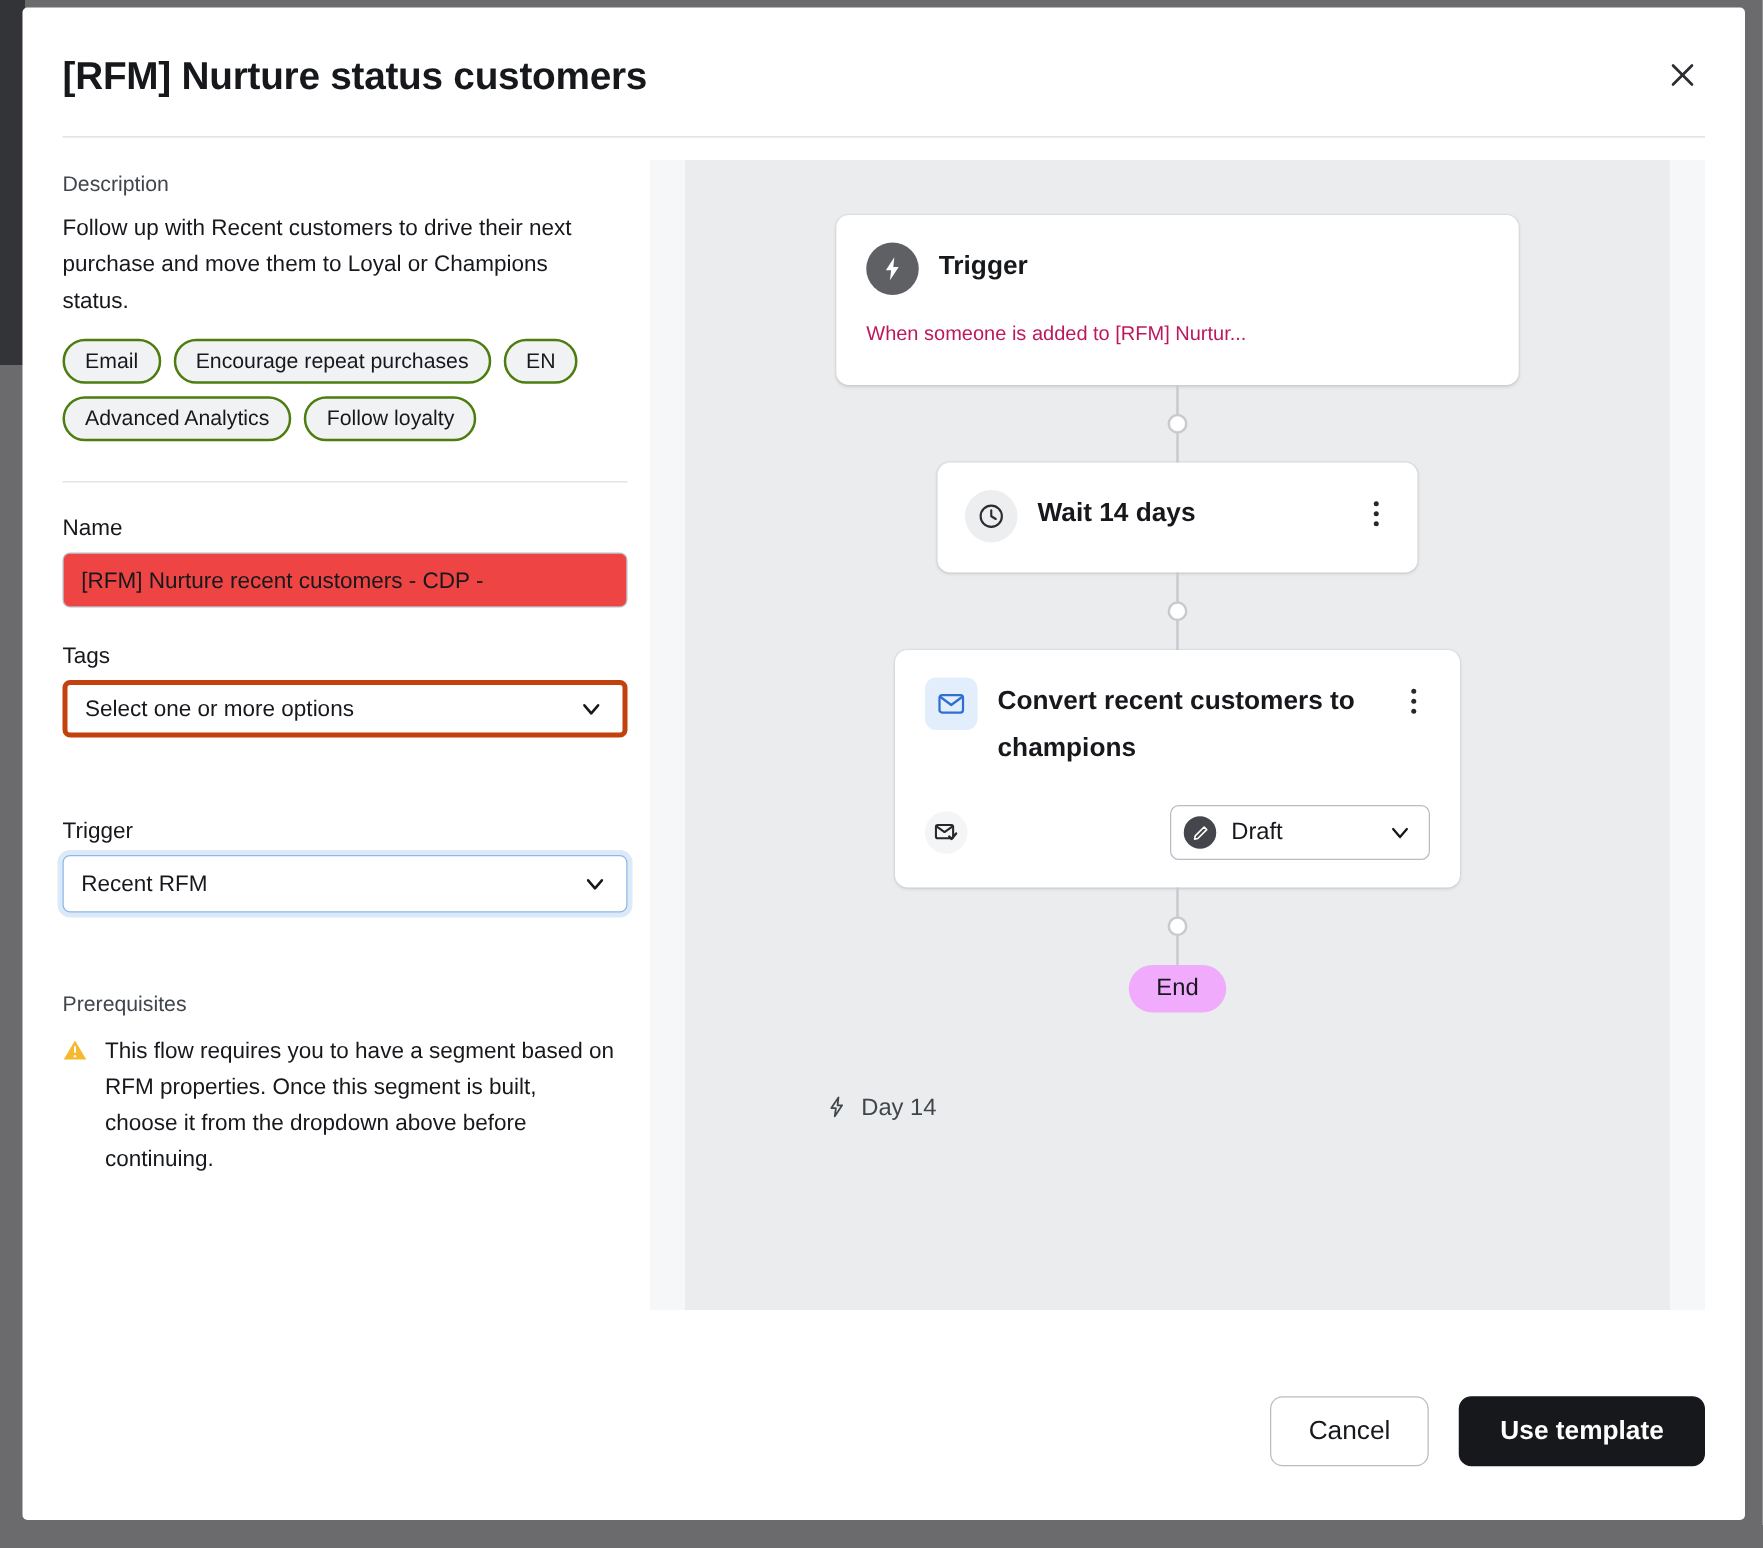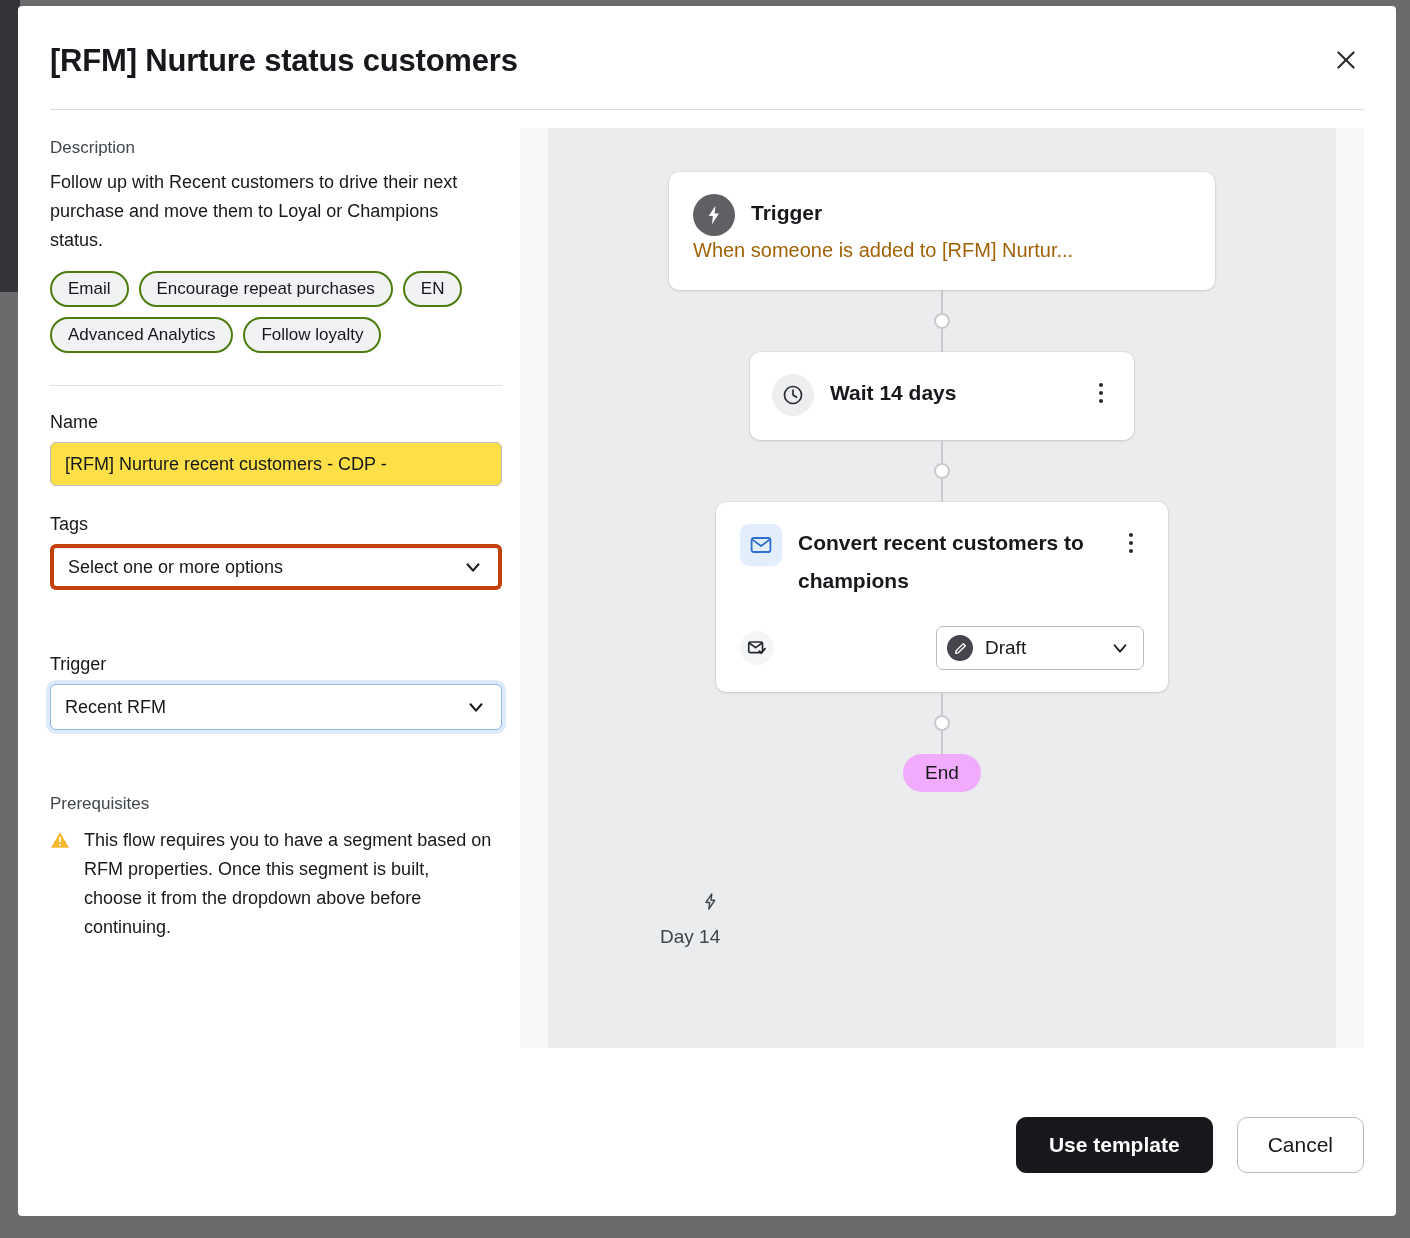--- a/index.html
+++ b/index.html
@@ -93,21 +93,21 @@
   }
   .field-label {
     font-size: 18px;
     color: #16181c;
     margin-bottom: 9px;
   }
   .text-input {
     width: 452px; height: 44px;
     border: 1px solid #b8bcc3;
     border-radius: 6px;
-    background: #fde047;
+    background: #ef4444;
     font-size: 18px;
     color: #16181c;
     padding: 0 14px;
     font-family: "Liberation Sans", sans-serif;
     outline: none;
   }
   .select-wrap {
     position: relative;
     width: 452px; height: 46px;
   }
@@ -205,22 +205,23 @@
     flex: 0 0 42px;
   }
   .card-title {
     font-size: 21px;
     font-weight: 700;
     color: #16181c;
     line-height: 38px;
   }
   .card-title.multiline { line-height: 38px; max-width: 360px; }
   .card-sub {
-    font-size: 20px;
-    color: #a16207;
+    font-size: 16px;
+    color: #be185d;
+    margin-top: 18px;
     line-height: 28px;
   }
   .kebab {
     margin-left: auto;
     width: 26px; height: 38px;
     display: flex; flex-direction: column; align-items: center; justify-content: center;
     gap: 4px;
     cursor: pointer;
     flex: 0 0 26px;
   }
@@ -262,25 +263,24 @@
     left: 50%; top: 50%;
     transform: translate(-50%,-50%);
     width: 16px; height: 16px;
     border-radius: 50%;
     background: #fff;
     border: 2px solid #c8cacd;
   }
   .day-label {
     position: absolute;
     left: 112px;
-    top: 764px;
-    display: flex; align-items: flex-end; gap: 10px;
+    top: 748px;
+    display: flex; align-items: flex-start; gap: 10px;
     font-size: 19px;
     color: #41454c;
-    flex-direction: column;
   }
   .end-pill {
     background: #f0abfc;
     color: #16181c;
     font-size: 19px;
     border-radius: 20px;
     padding: 6px 22px;
     line-height: 26px;
   }
   
@@ -487,16 +487,16 @@
                 <path d="M13.6 2.4 6.4 13.2h4.6L9.9 21.6l7.4-11.2h-4.6z"></path>
               </svg>
           </span>
           <span>Day 14</span>
         </div>
       </div>
     </div>
   </div>
 
   <div class="modal-footer">
+    <button class="btn btn-cancel">Cancel</button>
     <button class="btn btn-primary">Use template</button>
-    <button class="btn btn-cancel">Cancel</button>
   </div>
 </div>
 
 </body></html>

